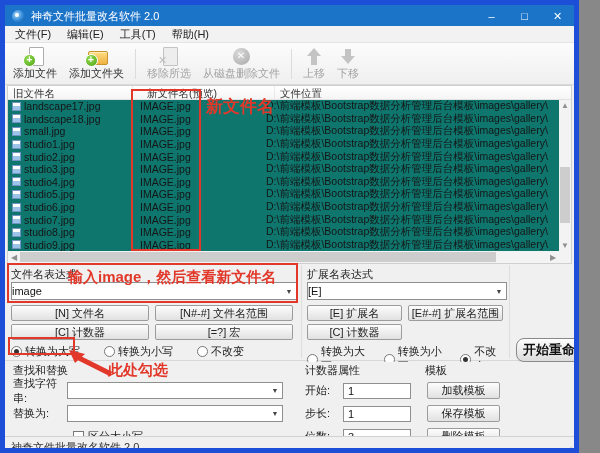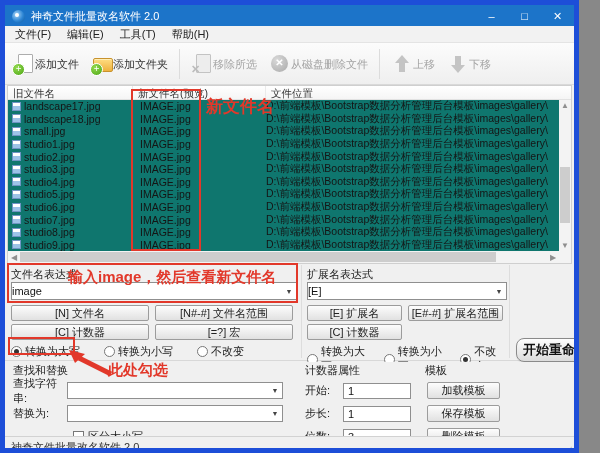--- a/index.html
+++ b/index.html
@@ -22,22 +22,22 @@
   
   #menubar { position:absolute; top:21px; left:0; right:0; height:17px; background:#f2f2f2;
              display:flex; align-items:center; font-size:11px; color:#222;
              border-bottom:1px solid #e4e4e4; padding-left:2px; }
   .menu-item { padding:0 8px; }
 
   
   #toolbar { position:absolute; top:38px; left:0; right:0; height:42px;
              background:linear-gradient(#fcfcfc,#efefef); border-bottom:1px solid #d9d9d9;
              display:flex; align-items:stretch; padding:2px 2px 1px; }
-  .tb-btn { display:flex; flex-direction:row; align-items:center; justify-content:center;
-            padding:2px 6px; font-size:11px; color:#333; white-space:nowrap;font-family:Liberation Serif, serif; }
+  .tb-btn { display:flex; flex-direction:column; align-items:center; justify-content:center;
+            padding:2px 6px; font-size:11px; color:#333; white-space:nowrap; }
   .tb-btn.disabled { color:#a3a3a3; }
   .tb-sep { width:1px; background:#dcdcdc; margin:4px 5px; }
   .tb-icon { width:22px; height:20px; margin-bottom:1px; position:relative; }
   .add-file-icon::before, .remove-selected-icon::before {
       content:''; position:absolute; left:5px; top:0; width:13px; height:17px;
       background:#fff; border:1px solid #adadad; border-radius:1px; }
   .remove-selected-icon::before { background:#ededed; border-color:#c3c3c3; }
   .add-file-icon::after, .add-folder-icon::after {
       content:'+'; position:absolute; left:-1px; bottom:-2px; width:11px; height:11px;
       line-height:10px; text-align:center; border-radius:50%; color:#fff; font-weight:bold;
@@ -58,21 +58,21 @@
   .move-down-icon::before { content:''; position:absolute; left:4px; bottom:1px; width:0; height:0;
       border:7px solid transparent; border-bottom:none; border-top:8px solid #c4c4c4; }
   .move-down-icon::after { content:''; position:absolute; left:8px; top:2px; width:6px; height:9px; background:#c4c4c4; }
 
   
   #list { position:absolute; top:80px; left:2px; right:2px; height:179px; background:#0f766e;
           border:1px solid #cfcfcf; }
   .lv-header { display:flex; height:14px; background:linear-gradient(#ffffff,#f5f5f5);
                border-bottom:1px solid #e2e2e2; font-size:10.5px; color:#333; }
   .lv-hcell { padding:1px 0 0 5px; border-right:1px solid #eaeaea; }
-  .hc1 { width:125px; } .hc2 { width:133px; } .hc3 { flex:1; border-right:none; }
+  .hc1 { width:125px; } .hc2 { width:133px;margin-left:9px; } .hc3 { flex:1; border-right:none; }
   .lv-rows { position:absolute; top:14px; left:0; right:12px; bottom:12px; overflow:hidden; }
   .lv-row { display:flex; align-items:center; height:12.6px; font-size:10.5px; color:#151515; }
   .c1 { width:125px; padding-left:4px; display:flex; align-items:center; gap:3px; overflow:hidden; white-space:nowrap; }
   .c2 { width:133px; padding-left:7px; white-space:nowrap; }
   .c3 { flex:1; white-space:nowrap; overflow:hidden; }
   .file-icon { width:9px; height:9px; flex:none; background:linear-gradient(#ffffff 45%, #9cc3e8 45%);
                border:1px solid #6f94c4; }
   .vscroll { position:absolute; top:14px; right:0; bottom:12px; width:12px; background:#f3f3f3; }
   .vthumb { position:absolute; left:1px; right:1px; top:67px; height:56px; background:#cdcdcd; }
   .sarrow { position:absolute; font-size:8px; color:#8f8f8f; width:12px; text-align:center; }

